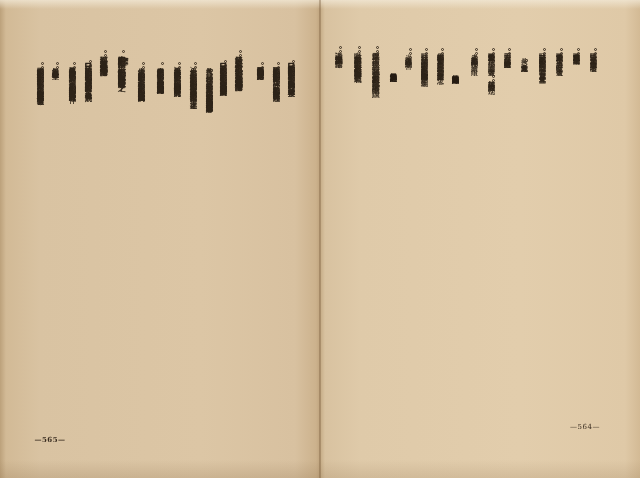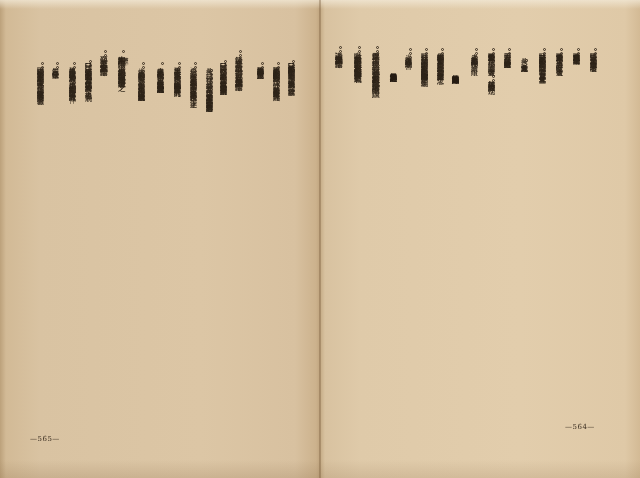--- a/index.html
+++ b/index.html
@@ -5,20 +5,21 @@
   html, body { margin: 0; padding: 0; }
   body { width: 640px; height: 478px; overflow: hidden; background: #d6bf9c; }
   .spread { position: relative; width: 640px; height: 478px; overflow: hidden; }
   .page { position: absolute; top: 0; width: 320px; height: 478px; }
   .page-left {
     left: 0;
     background:
       linear-gradient(180deg, rgba(243,234,216,0.75) 0px, rgba(243,234,216,0) 9px),
       linear-gradient(0deg, rgba(140,110,75,0.22) 0px, rgba(140,110,75,0) 18px),
       linear-gradient(90deg, #bca17b 0px, #d2ba96 6px, #d9c3a2 40px, #dcc6a5 200px, #d8c1a0 295px, #ccb28d 316px, #c0a57f 320px);
+    font-weight: bold;
   }
   .page-right {
     left: 320px;
     background:
       linear-gradient(180deg, rgba(243,234,216,0.75) 0px, rgba(243,234,216,0) 9px),
       linear-gradient(0deg, rgba(140,110,75,0.18) 0px, rgba(140,110,75,0) 18px),
       linear-gradient(90deg, #c4aa84 0px, #d8c2a0 5px, #dfcaa9 40px, #e2cdac 200px, #dfc9a7 305px, #d3ba95 320px);
   }
   .gutter { position: absolute; left: 319px; top: 0; width: 2px; height: 478px; background: rgba(115,85,55,0.35); }
 
@@ -41,21 +42,21 @@
     box-sizing: border-box;
     margin: 0.4px 0;
     position: relative; left: 2.5px;
   }
   .wari { display: inline-block; font-size: 3.9px; line-height: 5px; width: 10px; }
   .wari span { display: block; }
 
   .page-num {
     position: absolute;
     width: 40px;
-    text-align: left;
+    text-align: center;
     font-family: "DejaVu Serif", serif;
     font-size: 7px;
     color: #3a2d20;
     letter-spacing: 0.5px;
   }
 </style>
 </head>
 <body>
 
 <div class="spread">

